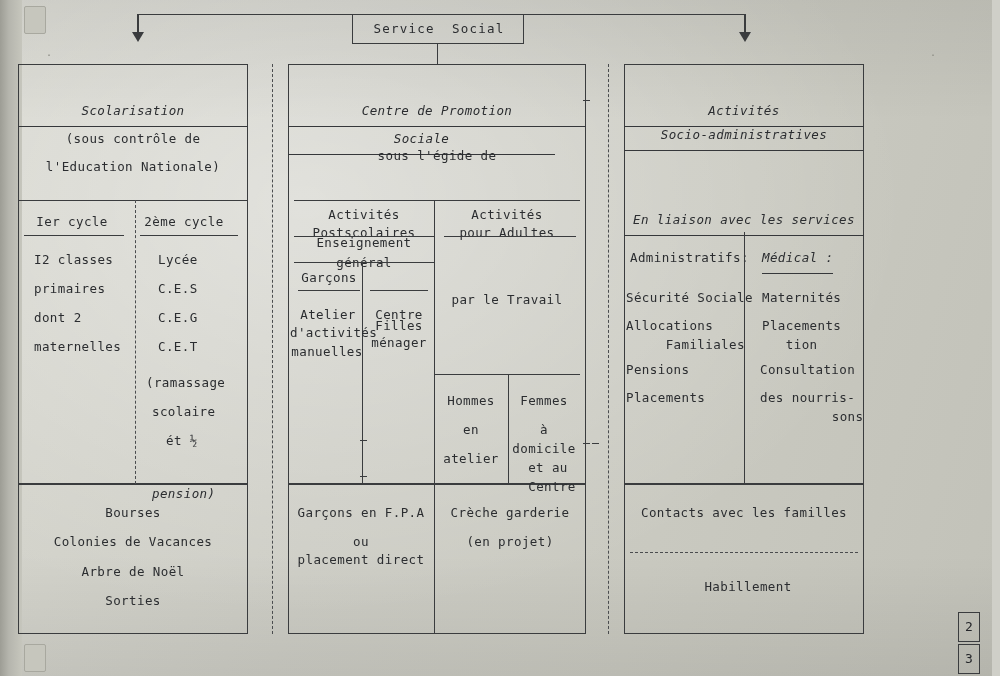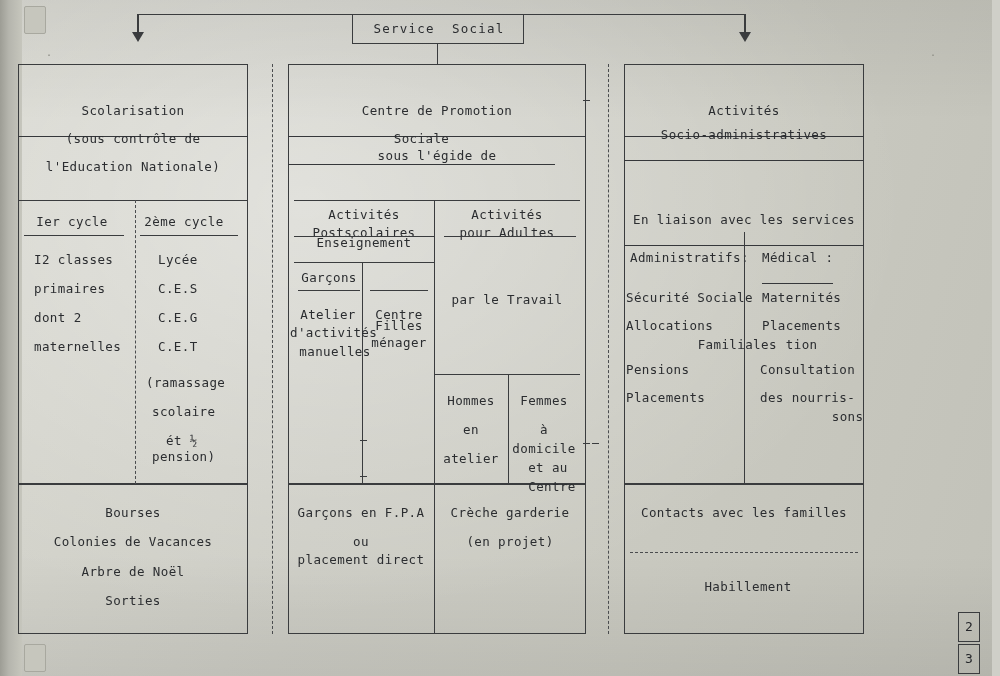--- a/index.html
+++ b/index.html
@@ -76,21 +76,22 @@
     line-height: 29px;
     letter-spacing: 0.4px;
     white-space: pre;
     color: #2b2d30;
   }
   .center {
     text-align: center;
   }
   .u {
     border-bottom: 1px solid #35373a;
-    padding-bottom: 11px;
+    padding-bottom: 1px;
+    font-style: italic;
   }
   .title-box {
     position: absolute;
     left: 352px;
     top: 14px;
     width: 172px;
     height: 30px;
     border: 1px solid #3a3c3e;
     box-sizing: border-box;
   }
@@ -177,21 +178,21 @@
   <div class="txt" style="left:34px; top:303px;">dont 2</div>
   <div class="txt" style="left:34px; top:332px;">maternelles</div>
 
   <div class="txt" style="left:158px; top:245px;">Lycée</div>
   <div class="txt" style="left:158px; top:274px;">C.E.S</div>
   <div class="txt" style="left:158px; top:303px;">C.E.G</div>
   <div class="txt" style="left:158px; top:332px;">C.E.T</div>
   <div class="txt" style="left:146px; top:368px;">(ramassage</div>
   <div class="txt" style="left:152px; top:397px;">scolaire</div>
   <div class="txt" style="left:166px; top:426px;">ét ½</div>
-  <div class="txt" style="left:152px; top:442px;">pension)</div>
+  <div class="txt" style="left:152px; top:479px;font-style:italic;">pension)</div>
 
   <div class="txt center" style="left:18px; top:498px; width:230px;">Bourses</div>
   <div class="txt center" style="left:18px; top:527px; width:230px;">Colonies de Vacances</div>
   <div class="txt center" style="left:18px; top:557px; width:230px;">Arbre de Noël</div>
   <div class="txt center" style="left:18px; top:586px; width:230px;">Sorties</div>
 
   <div class="dashed-v" style="left:272px; top:64px; height:570px;"></div>
 
   <div class="box" style="left:288px; top:64px; width:298px; height:420px;"></div>
   <div class="box" style="left:288px; top:484px; width:298px; height:150px;"></div>
@@ -205,31 +206,32 @@
 
   <div class="txt center" style="left:294px; top:200px; width:140px;">Activités</div>
   <div class="txt center" style="left:294px; top:218px; width:140px;">Postscolaires</div>
   <div class="solid-h" style="left:294px; top:236px; width:140px;"></div>
 
   <div class="txt center" style="left:294px; top:200px; width:146px; margin-left:140px;">Activités</div>
   <div class="txt center" style="left:434px; top:218px; width:146px;">pour Adultes</div>
   <div class="solid-h" style="left:444px; top:236px; width:132px;"></div>
 
   <div class="txt center" style="left:294px; top:228px; width:140px;">Enseignement</div>
+  <div class="txt center" style="left:294px; top:248px; width:140px;">général</div>
 
   <div class="solid-h" style="left:294px; top:262px; width:140px;"></div>
   <div class="txt center" style="left:294px; top:263px; width:70px;">Garçons</div>
   <div class="txt center" style="left:364px; top:263px; width:70px;margin-top:48px;">Filles</div>
   <div class="solid-h" style="left:298px; top:290px; width:62px;"></div>
   <div class="solid-h" style="left:370px; top:290px; width:58px;"></div>
   <div class="solid-v" style="left:362px; top:262px; height:222px;"></div>
 
   <div class="txt center" style="left:294px; top:300px; width:68px;">Atelier</div>
   <div class="txt center" style="left:290px; top:318px; width:74px;">d'activités</div>
-  <div class="txt center" style="left:290px; top:337px; width:74px;padding-left:8px;">manuelles</div>
+  <div class="txt center" style="left:290px; top:337px; width:74px;">manuelles</div>
 
   <div class="txt center" style="left:364px; top:300px; width:70px;">Centre</div>
   <div class="txt center" style="left:364px; top:328px; width:70px;">ménager</div>
 
   <div class="txt center" style="left:434px; top:285px; width:146px;">par le Travail</div>
 
   <div class="solid-h" style="left:434px; top:374px; width:146px;"></div>
   <div class="solid-v" style="left:508px; top:374px; height:110px;"></div>
   <div class="txt center" style="left:434px; top:386px; width:74px;">Hommes</div>
   <div class="txt center" style="left:508px; top:386px; width:72px;">Femmes</div>
@@ -256,21 +258,21 @@
   <div class="txt center u" style="left:624px; top:120px; width:240px;">Socio-administratives</div>
 
   <div class="txt center u" style="left:624px; top:205px; width:240px;">En liaison avec les services</div>
 
   <div class="txt" style="left:630px; top:243px;">Administratifs:</div>
   <div class="txt u" style="left:762px; top:243px;">Médical :</div>
   <div class="solid-v" style="left:744px; top:232px; height:252px;"></div>
 
   <div class="txt" style="left:626px; top:283px;">Sécurité Sociale</div>
   <div class="txt" style="left:626px; top:311px;">Allocations</div>
-  <div class="txt" style="left:626px; top:330px;padding-left:32px;">     Familiales</div>
+  <div class="txt" style="left:626px; top:330px;">     Familiales</div>
   <div class="txt" style="left:626px; top:355px;">Pensions</div>
   <div class="txt" style="left:626px; top:383px;">Placements</div>
 
   <div class="txt" style="left:762px; top:283px;">Maternités</div>
   <div class="txt" style="left:762px; top:311px;">Placements</div>
   <div class="txt" style="left:762px; top:330px;">   tion</div>
   <div class="txt" style="left:760px; top:355px;">Consultation</div>
   <div class="txt" style="left:760px; top:383px;">des nourris-</div>
   <div class="txt" style="left:800px; top:402px;">    sons</div>
 

